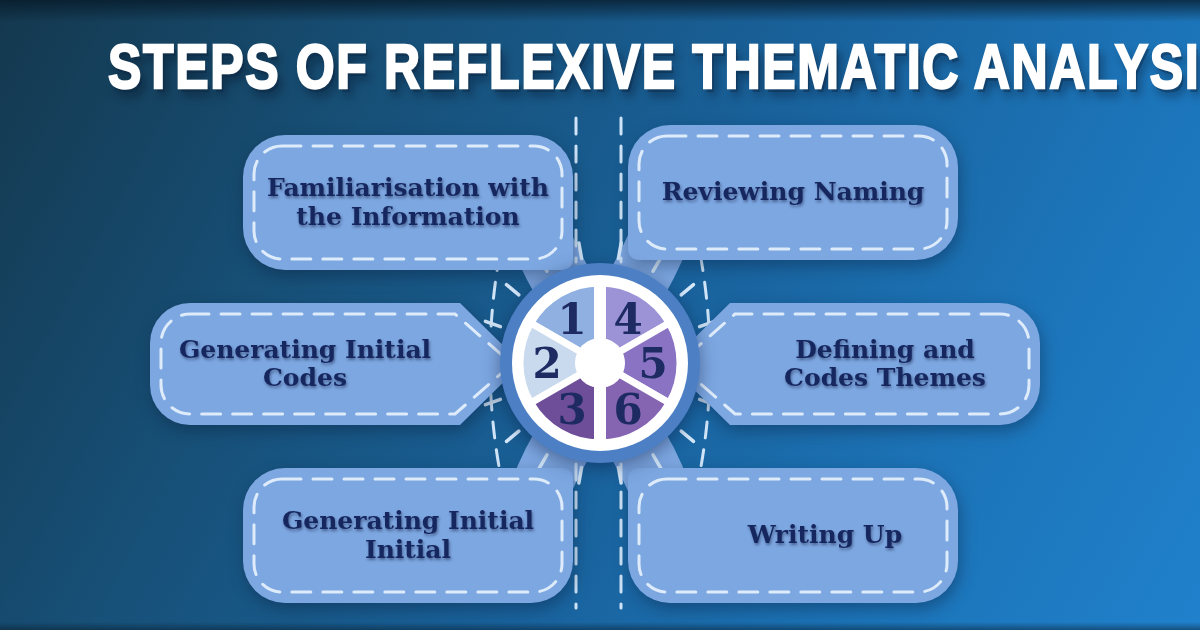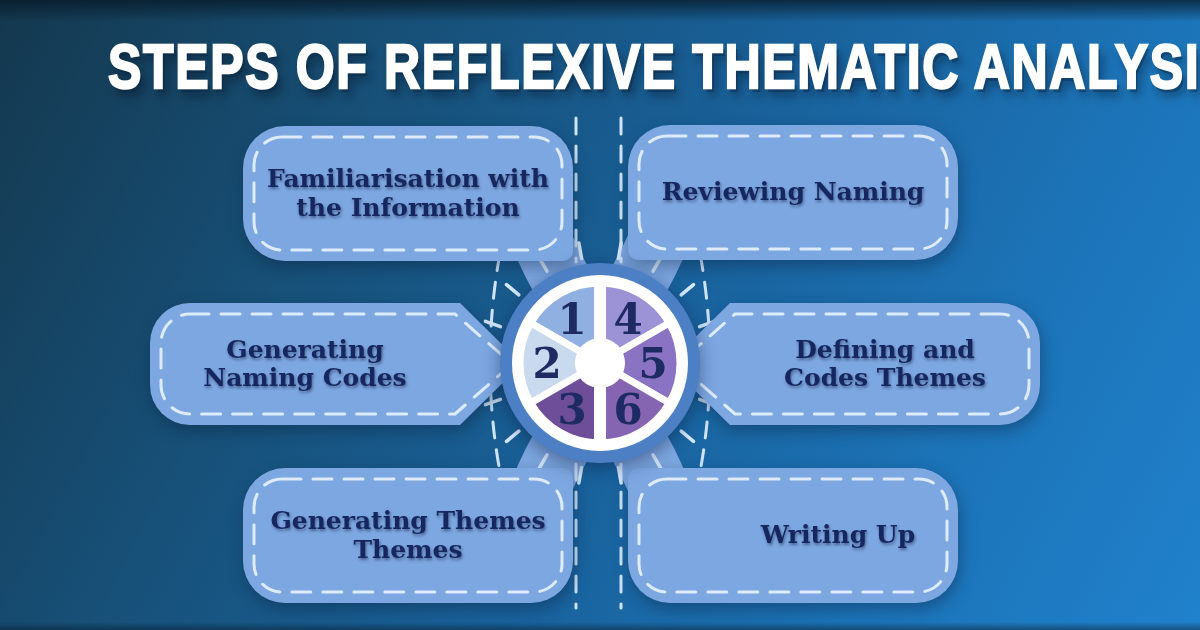--- a/index.html
+++ b/index.html
@@ -76,66 +76,66 @@
         <line x1="518.8" y1="431.1" x2="506.5" y2="441.4" stroke="#D5E8FA" stroke-width="3.5" stroke-linecap="round"></line>
         <line x1="547.0" y1="454.8" x2="539.0" y2="468.7" stroke="#D5E8FA" stroke-width="3.5" stroke-linecap="round"></line>
         <line x1="581.6" y1="467.4" x2="578.8" y2="483.1" stroke="#D5E8FA" stroke-width="3.5" stroke-linecap="round"></line>
         <line x1="618.4" y1="467.4" x2="621.2" y2="483.1" stroke="#D5E8FA" stroke-width="3.5" stroke-linecap="round"></line>
         <line x1="653.0" y1="454.8" x2="661.0" y2="468.7" stroke="#D5E8FA" stroke-width="3.5" stroke-linecap="round"></line>
         <line x1="681.2" y1="431.1" x2="693.5" y2="441.4" stroke="#D5E8FA" stroke-width="3.5" stroke-linecap="round"></line>
         <line x1="699.6" y1="399.3" x2="714.6" y2="404.7" stroke="#D5E8FA" stroke-width="3.5" stroke-linecap="round"></line>
       </g>
   </svg>
 
-  <div class="box" style="left:243px;top:126px;width:330px;height:135px">
+  <div class="box" style="left:243px;top:135px;width:330px;height:135px">
     <svg class="shape" width="330" height="135" viewBox="0 0 330 135">
       <path class="fillpath" d="M42,0 H288 A42 42 0 0 1 330,42 V125 A10 10 0 0 1 320,135 H42 A42 42 0 0 1 0,93 V42 A42 42 0 0 1 42,0 Z"></path>
       <rect class="dashpath" x="11" y="11" width="308" height="113" rx="28"></rect>
     </svg>
     <div class="box-label" style="left:0;top:0;width:330px;height:135px">Familiarisation with the Information</div>
   </div>
 
   <div class="box" style="left:628px;top:125px;width:330px;height:135px">
     <svg class="shape" width="330" height="135" viewBox="0 0 330 135">
       <path class="fillpath" d="M42,0 H288 A42 42 0 0 1 330,42 V93 A42 42 0 0 1 288,135 H10 A10 10 0 0 1 0,125 V42 A42 42 0 0 1 42,0 Z"></path>
       <rect class="dashpath" x="11" y="11" width="308" height="113" rx="28"></rect>
     </svg>
     <div class="box-label" style="left:0;top:0;width:330px;height:135px">Reviewing Naming</div>
   </div>
 
   <div class="box" style="left:150px;top:303px;width:372px;height:122px">
     <svg class="shape" width="372" height="122" viewBox="0 0 372 122">
       <path class="fillpath" d="M40,0 H310 L372,61 L310,122 H40 A40 40 0 0 1 0,82 V40 A40 40 0 0 1 40,0 Z"></path>
       <path class="dashpath" d="M40,11 H305 L362,61 L305,111 H40 A29 29 0 0 1 11,82 V40 A29 29 0 0 1 40,11 Z"></path>
     </svg>
-    <div class="box-label" style="left:0;top:0;width:310px;height:122px">Generating Naming Codes</div>
+    <div class="box-label" style="left:0;top:0;width:310px;height:122px">Generating Initial Codes</div>
   </div>
 
   <div class="box" style="left:668px;top:303px;width:372px;height:122px">
     <svg class="shape" width="372" height="122" viewBox="0 0 372 122">
       <path class="fillpath" d="M332,0 H62 L0,61 L62,122 H332 A40 40 0 0 0 372,82 V40 A40 40 0 0 0 332,0 Z"></path>
       <path class="dashpath" d="M332,11 H67 L10,61 L67,111 H332 A29 29 0 0 0 361,82 V40 A29 29 0 0 0 332,11 Z"></path>
     </svg>
     <div class="box-label" style="left:62px;top:0;width:310px;height:122px">Defining and Codes Themes</div>
   </div>
 
   <div class="box" style="left:243px;top:468px;width:330px;height:135px">
     <svg class="shape" width="330" height="135" viewBox="0 0 330 135">
       <path class="fillpath" d="M42,0 H320 A10 10 0 0 1 330,10 V93 A42 42 0 0 1 288,135 H42 A42 42 0 0 1 0,93 V42 A42 42 0 0 1 42,0 Z"></path>
       <rect class="dashpath" x="11" y="11" width="308" height="113" rx="28"></rect>
     </svg>
-    <div class="box-label" style="left:0;top:0;width:330px;height:135px">Generating Themes Themes</div>
+    <div class="box-label" style="left:0;top:0;width:330px;height:135px">Generating Initial Initial</div>
   </div>
 
   <div class="box" style="left:628px;top:468px;width:330px;height:135px">
     <svg class="shape" width="330" height="135" viewBox="0 0 330 135">
       <path class="fillpath" d="M10,0 H288 A42 42 0 0 1 330,42 V93 A42 42 0 0 1 288,135 H42 A42 42 0 0 1 0,93 V10 A10 10 0 0 1 10,0 Z"></path>
       <rect class="dashpath" x="11" y="11" width="308" height="113" rx="28"></rect>
     </svg>
-    <div class="box-label" style="left:13px;top:0;width:394px;height:135px">Writing Up</div>
+    <div class="box-label" style="left:0;top:0;width:394px;height:135px">Writing Up</div>
   </div>
 
   <svg class="wheelsvg" width="1200" height="630" viewBox="0 0 1200 630">
     <circle cx="600" cy="363" r="100" fill="#4C7FC4"></circle>
     <circle cx="600" cy="363" r="88" fill="#FFFFFF"></circle>
     <g stroke="#FFFFFF" stroke-width="7" stroke-linejoin="round">
       <path d="M 600,342 L 600,283 A 80 80 0 0 0 530.7,323 L 581.8,352.5 A 21 21 0 0 1 600,342 Z" fill="#8FB0E0"></path>
       <path d="M 581.8,352.5 L 530.7,323 A 80 80 0 0 0 530.7,403 L 581.8,373.5 A 21 21 0 0 1 581.8,352.5 Z" fill="#C9DAEE"></path>
       <path d="M 581.8,373.5 L 530.7,403 A 80 80 0 0 0 600,443 L 600,384 A 21 21 0 0 1 581.8,373.5 Z" fill="#6E4D99"></path>
       <path d="M 618.2,352.5 L 669.3,323 A 80 80 0 0 0 600,283 L 600,342 A 21 21 0 0 1 618.2,352.5 Z" fill="#9C93D7"></path>

